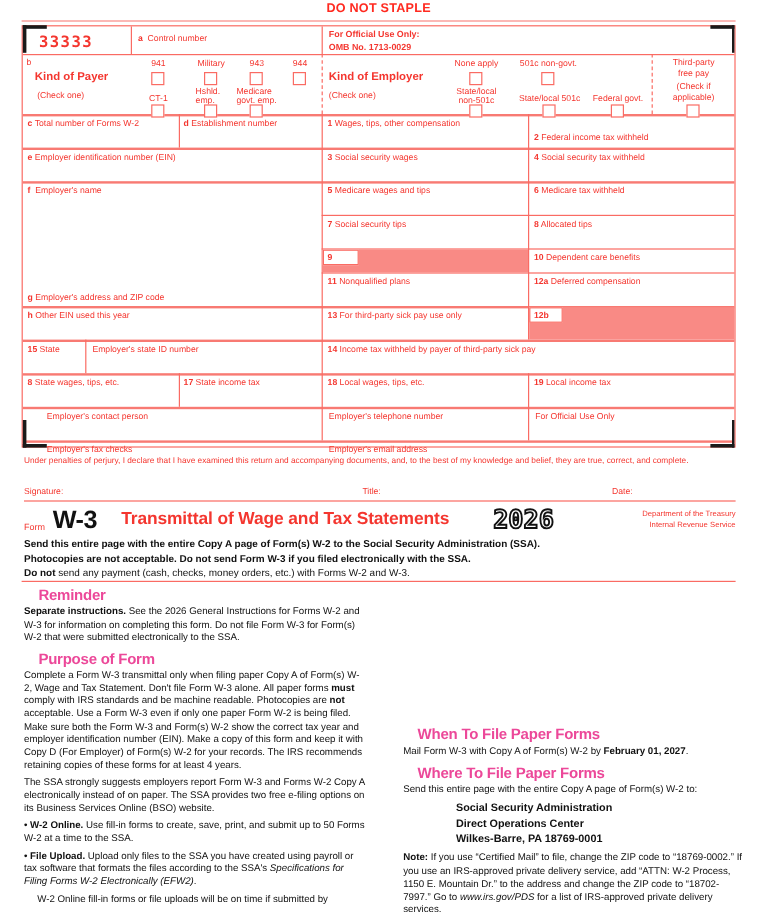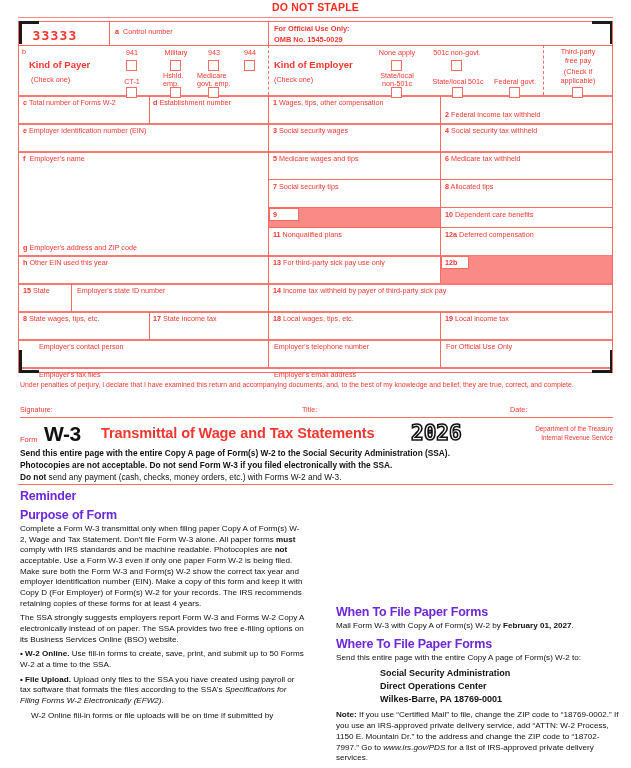--- a/index.html
+++ b/index.html
@@ -76,21 +76,21 @@
   #dept{position:absolute;right:0px;top:3px;text-align:right;font-size:6.4px;color:#f4362f;line-height:1.35;}
 
   #title-lines{position:absolute;left:20px;top:448px;width:593px;font-size:8.3px;color:#111;line-height:1.42;font-weight:bold;}
   #title-lines .nb{font-weight:normal;}
   #title-rule{position:absolute;left:18px;top:484px;width:595px;height:1px;background:#fa6b63;}
 
   
   #col-left{position:absolute;left:20px;top:489px;width:286px;}
   #col-right{position:absolute;left:336px;top:605px;width:286px;}
 
-  h2.sec{font-size:12.5px;font-weight:bold;color:#6d28d9;margin:5px 0 2px 0;letter-spacing:-.2px;}
+  h2.sec{font-size:12.5px;font-weight:bold;color:#ec4899;margin:5px 0 2px 12px;letter-spacing:-.2px;}
   h2.sec.first{margin-top:0;}
   p.body{font-size:8.1px;color:#111;margin:0 0 4px 0;line-height:1.32;text-align:left;}
   p.body.ind{text-indent:11px;}
   .addr{font-size:9px;font-weight:bold;color:#111;line-height:1.45;margin:2px 0 4px 44px;}
 </style>
 </head>
 <body>
 
 <div id="do-not-staple">DO NOT STAPLE</div>
 <div id="top-rule"></div>
@@ -116,21 +116,21 @@
   <div class="vdash" style="left:524px;top:23px;height:50px;"></div>
   <div class="vline" style="left:249px;top:73px;height:272px;"></div>
   <div class="vline" style="left:130px;top:73px;height:28px;"></div>
   <div class="vline" style="left:130px;top:289px;height:28px;"></div>
   <div class="vline" style="left:421px;top:73px;height:188px;"></div>
   <div class="vline" style="left:421px;top:289px;height:56px;"></div>
   <div class="vline" style="left:52px;top:261px;height:28px;"></div>
 
   <div class="fl" style="left:96px;top:6px;"><span class="num">a</span>&nbsp;&nbsp;<span>Control number</span></div>
   <div class="fl b" style="left:255px;top:3px;font-size:7.4px;font-weight:bold;">For Official Use Only:</div>
-  <div class="fl b" style="left:255px;top:14px;font-size:7.4px;font-weight:bold;">OMB No. 1545-0029</div>
+  <div class="fl b" style="left:255px;top:14px;font-size:7.4px;font-weight:bold;">OMB No. 1713-0029</div>
 
   <div class="fl" style="left:3px;top:26px;">b</div>
   <div class="fl bigbold" style="left:10px;top:38px;">Kind of Payer</div>
   <div class="fl" style="left:12px;top:54px;">(Check one)</div>
 
   <div class="fl ctr" style="left:102px;top:27px;width:22px;">941</div>
   <div class="cbx" style="left:107px;top:38px;"></div>
   <div class="fl ctr" style="left:100px;top:56px;width:26px;">CT-1</div>
   <div class="cbx" style="left:107px;top:65px;"></div>
 
@@ -182,21 +182,21 @@
 
   <div class="fl" style="left:4px;top:265px;"><span class="num">15</span> <span>State</span></div>
   <div class="fl" style="left:58px;top:265px;">Employer's state ID number</div>
 
   <div class="fl" style="left:4px;top:293px;"><span class="num">8</span> <span>State wages, tips, etc.</span></div>
   <div class="fl" style="left:134px;top:293px;"><span class="num">17</span> <span>State income tax</span></div>
 
   <div class="fl" style="left:20px;top:321px;">Employer's contact person</div>
   <div class="fl" style="left:255px;top:321px;">Employer's telephone number</div>
   <div class="fl" style="left:427px;top:321px;">For Official Use Only</div>
-  <div class="fl" style="left:20px;top:349px;">Employer's fax files</div>
+  <div class="fl" style="left:20px;top:349px;">Employer's fax checks</div>
   <div class="fl" style="left:255px;top:349px;">Employer's email address</div>
 
   <div class="fl" style="left:254px;top:77px;"><span class="num">1</span> <span>Wages, tips, other compensation</span></div>
   <div class="fl" style="left:426px;top:89px;"><span class="num">2</span> <span>Federal income tax withheld</span></div>
   <div class="fl" style="left:254px;top:105px;"><span class="num">3</span> <span>Social security wages</span></div>
   <div class="fl" style="left:426px;top:105px;"><span class="num">4</span> <span>Social security tax withheld</span></div>
   <div class="fl" style="left:254px;top:133px;"><span class="num">5</span> <span>Medicare wages and tips</span></div>
   <div class="fl" style="left:426px;top:133px;"><span class="num">6</span> <span>Medicare tax withheld</span></div>
   <div class="fl" style="left:254px;top:161px;"><span class="num">7</span> <span>Social security tips</span></div>
   <div class="fl" style="left:426px;top:161px;"><span class="num">8</span> <span>Allocated tips</span></div>
@@ -250,20 +250,21 @@
 
 <div id="title-lines">
   <div>Send this entire page with the entire Copy A page of Form(s) W-2 to the Social Security Administration (SSA).</div>
   <div>Photocopies are not acceptable. Do not send Form W-3 if you filed electronically with the SSA.</div>
   <div><span class="b">Do not</span><span class="nb"> send any payment (cash, checks, money orders, etc.) with Forms W-2 and W-3.</span></div>
 </div>
 <div id="title-rule"></div>
 
 <div id="col-left">
   <h2 class="sec first">Reminder</h2>
+  <p class="body"><span class="b">Separate instructions.</span><span> See the 2026 General Instructions for Forms W-2 and W-3 for information on completing this form. Do not file Form W-3 for Form(s) W-2 that were submitted electronically to the SSA.</span></p>
 
   <h2 class="sec">Purpose of Form</h2>
   <p class="body"><span>Complete a Form W-3 transmittal only when filing paper Copy A of Form(s) W-2, Wage and Tax Statement. Don't file Form W-3 alone. All paper forms </span><span class="b">must</span><span> comply with IRS standards and be machine readable. Photocopies are </span><span class="b">not</span><span> acceptable. Use a Form W-3 even if only one paper Form W-2 is being filed. Make sure both the Form W-3 and Form(s) W-2 show the correct tax year and employer identification number (EIN). Make a copy of this form and keep it with Copy D (For Employer) of Form(s) W-2 for your records. The IRS recommends retaining copies of these forms for at least 4 years.</span></p>
 
   <p class="body">The SSA strongly suggests employers report Form W-3 and Forms W-2 Copy A electronically instead of on paper. The SSA provides two free e-filing options on its Business Services Online (BSO) website.</p>
   <p class="body"><span class="b">• W-2 Online.</span><span> Use fill-in forms to create, save, print, and submit up to 50 Forms W-2 at a time to the SSA.</span></p>
   <p class="body"><span class="b">• File Upload.</span><span> Upload only files to the SSA you have created using payroll or tax software that formats the files according to the SSA's </span><span class="i">Specifications for Filing Forms W-2 Electronically (EFW2)</span><span>.</span></p>
   <p class="body ind"><span>W-2 Online fill-in forms or file uploads will be on time if submitted by </span></p>
 </div>
 

